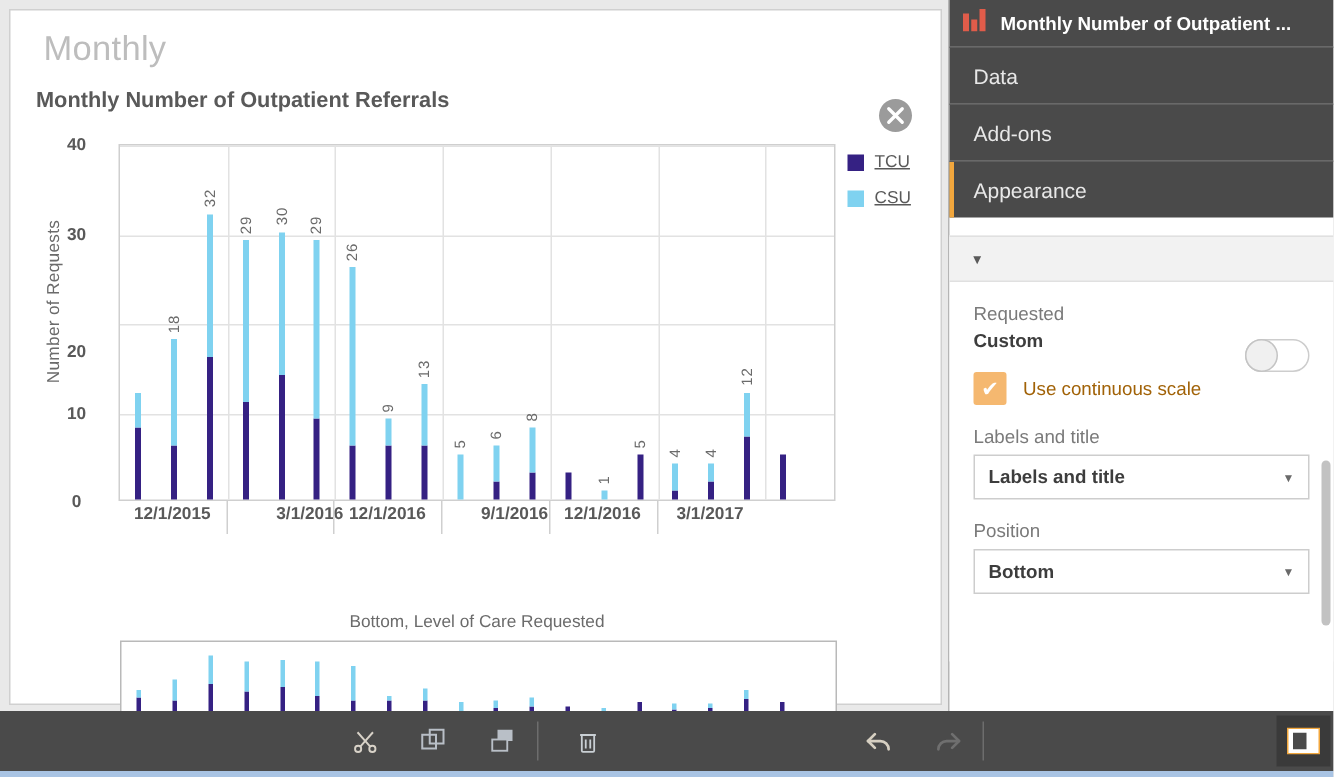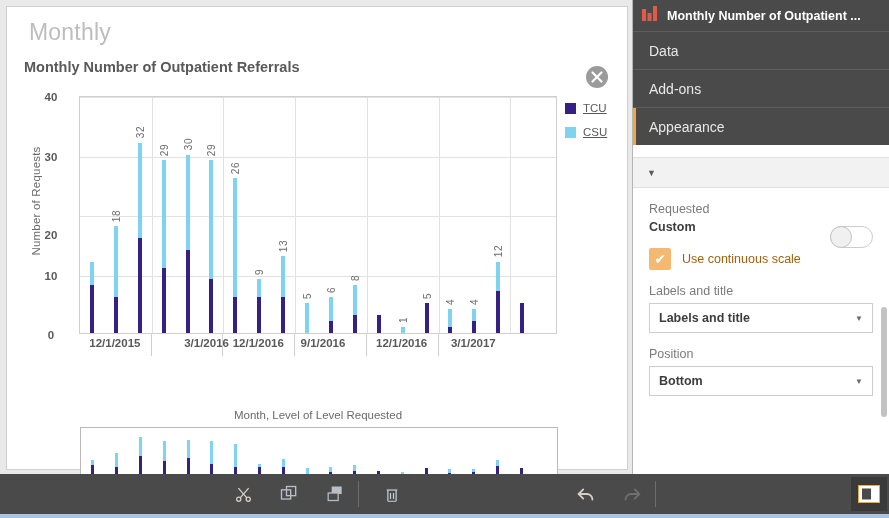--- a/index.html
+++ b/index.html
@@ -292,41 +292,41 @@
             <div class="bar" style="left: 440.15px; height: 29.75px;">
               <div class="seg seg-tcu" style="height: 100%;"></div>
             </div>
           </div>
         <div id="xticks">
             <div class="xtick" style="left: 107.85px;">12/1/2015</div>
             <div class="xtick" style="left: 179.55px; margin-left: 20px;">3/1/2016</div>
             <div class="xaxis-sep" style="left: 143.7px;"></div>
             <div class="xtick" style="left: 251.25px;">12/1/2016</div>
             <div class="xaxis-sep" style="left: 215.4px;"></div>
-            <div class="xtick" style="left: 316px;">9/1/2016</div>
+            <div class="xtick" style="left: 336px;">9/1/2016</div>
             <div class="xaxis-sep" style="left: 287.1px;"></div>
             <div class="xtick" style="left: 394.65px;">12/1/2016</div>
             <div class="xaxis-sep" style="left: 358.8px;"></div>
             <div class="xtick" style="left: 466.35px;">3/1/2017</div>
             <div class="xaxis-sep" style="left: 430.5px;"></div>
           </div>
 
         <div class="legend">
           <div class="leg-row">
             <span class="leg-sw" id="sw0" style="background: rgb(53, 33, 131);"></span>
             <span class="leg-txt">TCU</span>
           </div>
           <div class="leg-row">
             <span class="leg-sw" id="sw1" style="background: rgb(127, 210, 240);"></span>
             <span class="leg-txt">CSU</span>
           </div>
         </div>
       </div>
 
-      <div class="mini-title">Month,  Level of Level Requested</div>
+      <div class="mini-title">Bottom,  Level of Care Requested</div>
       <div class="mini" id="mini">
           <div class="mbar" style="left: 10.4px; height: 13.8px;">
             <div class="seg" style="background: rgb(53, 33, 131); bottom: 0px; height: 66.6667%;"></div>
             <div class="seg" style="background: rgb(127, 210, 240); bottom: 66.6667%; height: 33.3333%;"></div>
           </div>
           <div class="mbar" style="left: 34.2px; height: 20.7px;">
             <div class="seg" style="background: rgb(53, 33, 131); bottom: 0px; height: 33.3333%;"></div>
             <div class="seg" style="background: rgb(127, 210, 240); bottom: 33.3333%; height: 66.6667%;"></div>
           </div>
           <div class="mbar" style="left: 58px; height: 36.8px;">

